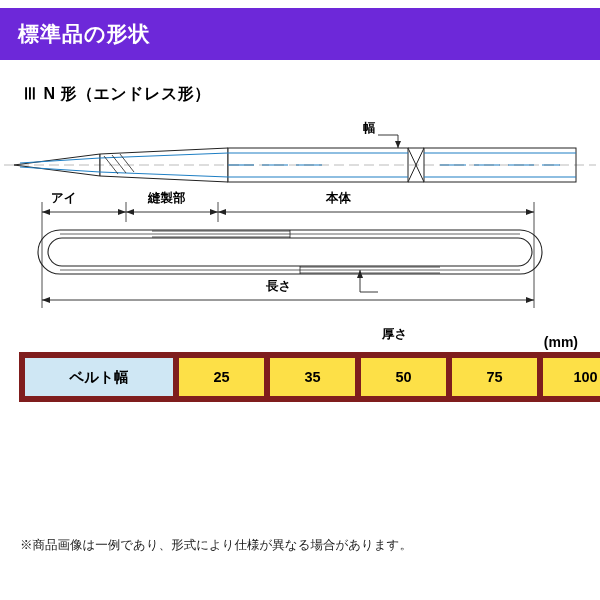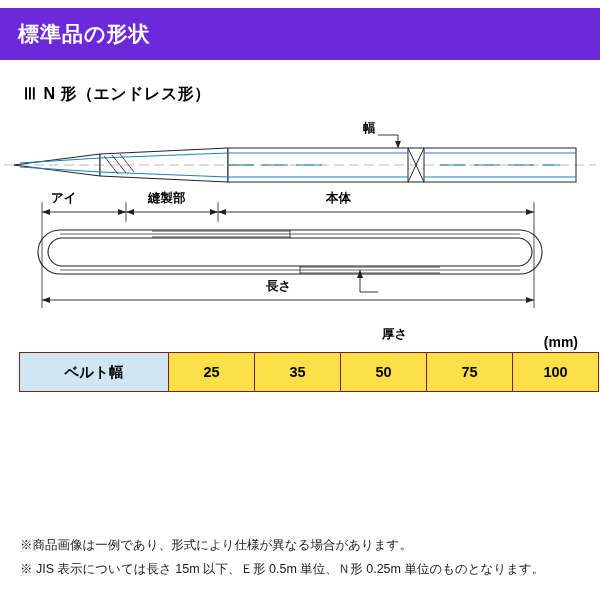--- a/index.html
+++ b/index.html
@@ -81,21 +81,21 @@
   
   .spec-table {
     position: absolute;
     left: 19px;
     top: 352px;
     width: 562px;
     border-collapse: collapse;
     table-layout: fixed;
   }
   .spec-table td {
-    border: 1px solid #7f1d1d;
+    border: 6px solid #7f1d1d;
     height: 36px;
     text-align: center;
     vertical-align: middle;
     font-size: 14.5px;
     font-weight: bold;
   }
   .spec-table td.rowhead {
     background: #cfe7f4;
     width: 146px;
     font-size: 14.5px;
@@ -240,16 +240,15 @@
         <td class="val">35</td>
         <td class="val">50</td>
         <td class="val">75</td>
         <td class="val">100</td>
       </tr>
     </tbody>
   </table>
 
   <div class="notes">
     <div class="note">※商品画像は一例であり、形式により仕様が異なる場合があります。</div>
-    <div class="note">※ JIS 表示については長さ 15m 以下、Ｅ形 0.5m 単位、Ｎ形 0.25m 単位のものとなります。</div>
   </div>
 
 </div>
 
 </body></html>

